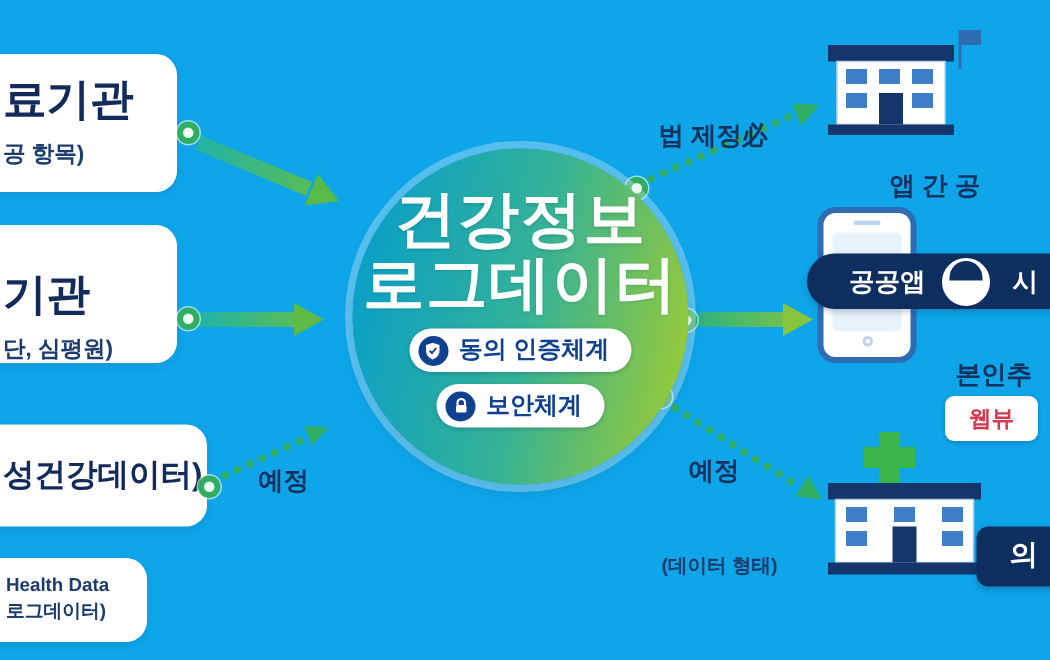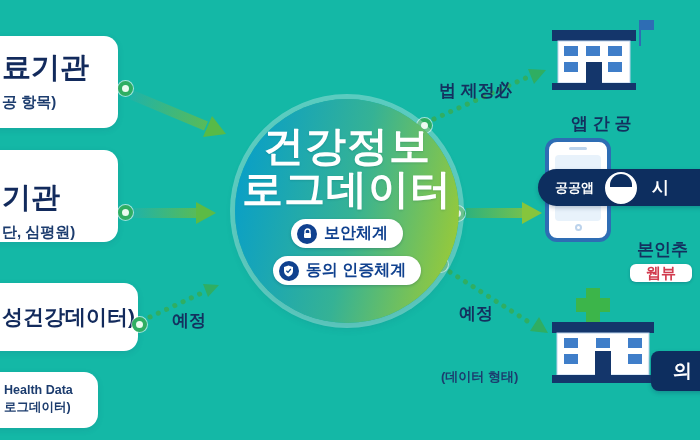--- a/index.html
+++ b/index.html
@@ -1,18 +1,18 @@
 <!DOCTYPE html>
 <html><head>
 <meta charset="utf-8">
 <style>
   html,body{margin:0;padding:0;}
   .stage{
     position:relative;width:700px;height:440px;overflow:hidden;
-    background:#14b8a6;font-family:"Liberation Sans",sans-serif;
+    background:#0ea5e9;font-family:"Liberation Sans",sans-serif;
   }
   
   .panel{
     position:absolute;background:#ffffff;border-radius:14px;box-sizing:border-box;
     box-shadow:0 2px 6px rgba(30,60,110,0.12);
   }
   .panel .t{font-weight:800;color:#122a5c;}
   .panel .s{font-weight:700;color:#1c3c6e;}
   #p1{left:-62px;top:36px;width:180px;height:92px;padding:14px 0 0 64px;}
   #p1 .t{font-size:29px;line-height:34px;}
@@ -54,28 +54,28 @@
     position:absolute;left:545px;top:138px;width:66px;height:104px;background:#fff;
     border:4px solid #2e6db4;border-radius:12px;box-sizing:border-box;
   }
   .phone .speaker{margin:5px auto 0;width:18px;height:3px;background:#bcd3ec;border-radius:2px;}
   .phone .screen{margin:5px auto 0;width:46px;height:66px;background:#e8f2fb;border-radius:4px;}
   .phone .home{margin:3px auto 0;width:7px;height:7px;border:2px solid #bcd3ec;border-radius:50%;box-sizing:border-box;}
   .banner{
     position:absolute;left:538px;top:169px;width:170px;height:37px;background:#0d2e5f;
     border-radius:19px 0 0 19px;display:flex;align-items:center;box-shadow:0 2px 4px rgba(10,40,80,0.25);
   }
-  .banner .app{color:#fff;font-weight:800;font-size:13px;margin-left:17px;white-space:nowrap;}
+  .banner .app{color:#fff;font-weight:800;font-size:17px;margin-left:28px;white-space:nowrap;}
   .banner .tail{color:#fff;font-weight:800;font-size:17px;margin-left:13px;white-space:nowrap;}
   .avatar{width:36px;height:36px;border-radius:50%;background:#fff;border:2px solid #0d2e5f;
     box-sizing:border-box;margin-left:9px;overflow:hidden;flex:0 0 36px;}
   .avatar .head{width:12px;height:12px;border-radius:50%;background:#0d2e5f;margin:5px auto 0;}
   .avatar .bod{width:22px;height:13px;border-radius:11px 11px 0 0;background:#0d2e5f;margin:2px auto 0;}
   .wv-badge{
-    position:absolute;left:630px;top:264px;width:62px;height:18px;background:#fff;border-radius:6px;
+    position:absolute;left:630px;top:264px;width:62px;height:30px;background:#fff;border-radius:6px;
     display:flex;align-items:center;justify-content:center;font-weight:800;font-size:15px;color:#d23b4f;
     box-shadow:0 1px 3px rgba(20,50,90,0.3);
   }
   .med-bar{
     position:absolute;left:651px;top:351px;width:60px;height:40px;background:#0d2e5f;
     border-radius:8px 0 0 8px;color:#fff;font-weight:800;font-size:19px;line-height:40px;
     padding-left:22px;box-sizing:border-box;box-shadow:0 2px 4px rgba(10,40,80,0.25);
   }
   svg.arrows{position:absolute;left:0;top:0;pointer-events:none;}
 </style>
@@ -146,35 +146,35 @@
   <div class="dot" style="left:132px;top:317px;"></div>
   <div class="dot" style="left:450px;top:206px;"></div>
   <div class="dot" style="left:433px;top:257px;"></div>
   <div class="dot" style="left:417px;top:118px;"></div>
 
   <div class="hub">
     <div class="hub-title">건강정보</div>
     <div class="hub-title">로그데이터</div>
     <div class="badge">
       <span class="badge-ic">
+        <svg width="11" height="12" viewBox="0 0 11 12">
+            <path d="M5.5 0.5 10 2v4c0 3-2.5 5-4.5 5.6C3.5 11 1 9 1 6V2z" fill="#fff"></path>
+            <path d="M3.4 5.8 5 7.4 7.8 4" fill="none" stroke="#10418f" stroke-width="1.3"></path>
+          </svg>
+      </span>
+      <span>동의 인증체계</span>
+    </div>
+    <div class="badge">
+      <span class="badge-ic">
         <svg width="11" height="11" viewBox="0 0 11 11">
             <path d="M3 5V3.5a2.5 2.5 0 0 1 5 0V5" fill="none" stroke="#fff" stroke-width="1.4"></path>
             <rect x="2" y="5" width="7" height="5" rx="1" fill="#fff"></rect>
           </svg>
       </span>
       <span>보안체계</span>
-    </div>
-    <div class="badge">
-      <span class="badge-ic">
-        <svg width="11" height="12" viewBox="0 0 11 12">
-            <path d="M5.5 0.5 10 2v4c0 3-2.5 5-4.5 5.6C3.5 11 1 9 1 6V2z" fill="#fff"></path>
-            <path d="M3.4 5.8 5 7.4 7.8 4" fill="none" stroke="#10418f" stroke-width="1.3"></path>
-          </svg>
-      </span>
-      <span>동의 인증체계</span>
     </div>
   </div>
 
   <div class="lbl" style="left:172px;top:309px;">예정</div>
   <div class="lbl" style="left:423px;top:79px;margin-left:16px;">법 제정必</div>
   <div class="lbl" style="left:459px;top:302px;">예정</div>
   <div class="lbl-sub" style="left:441px;top:330px;margin-top:38px;">(데이터 형태)</div>
 
   <div class="icon-wrap" style="left:552px;top:16px;width:102px;height:76px;">
     <svg width="102" height="76" viewBox="0 0 102 76">
@@ -184,21 +184,21 @@
       <rect x="6" y="25" width="72" height="42" fill="#ffffff" stroke="#b9d2ec"></rect>
       <rect x="12" y="30" width="14" height="10" fill="#3f7ec9"></rect>
       <rect x="34" y="30" width="14" height="10" fill="#3f7ec9"></rect>
       <rect x="56" y="30" width="14" height="10" fill="#3f7ec9"></rect>
       <rect x="12" y="46" width="14" height="10" fill="#3f7ec9"></rect>
       <rect x="56" y="46" width="14" height="10" fill="#3f7ec9"></rect>
       <rect x="34" y="46" width="16" height="21" fill="#14366b"></rect>
       <rect x="0" y="67" width="84" height="7" fill="#14366b"></rect>
     </svg>
   </div>
-  <div class="caption" style="left:571px;top:112px;">앱 간 공</div>
+  <div class="caption" style="left:593px;top:112px;">앱 간 공</div>
 
   <div class="phone">
     <div class="speaker"></div>
     <div class="screen"></div>
     <div class="home"></div>
   </div>
   <div class="banner">
     <span class="app">공공앱</span>
     <span class="avatar">
       <span class="head"></span><span class="bod" style="display:block;"></span>

